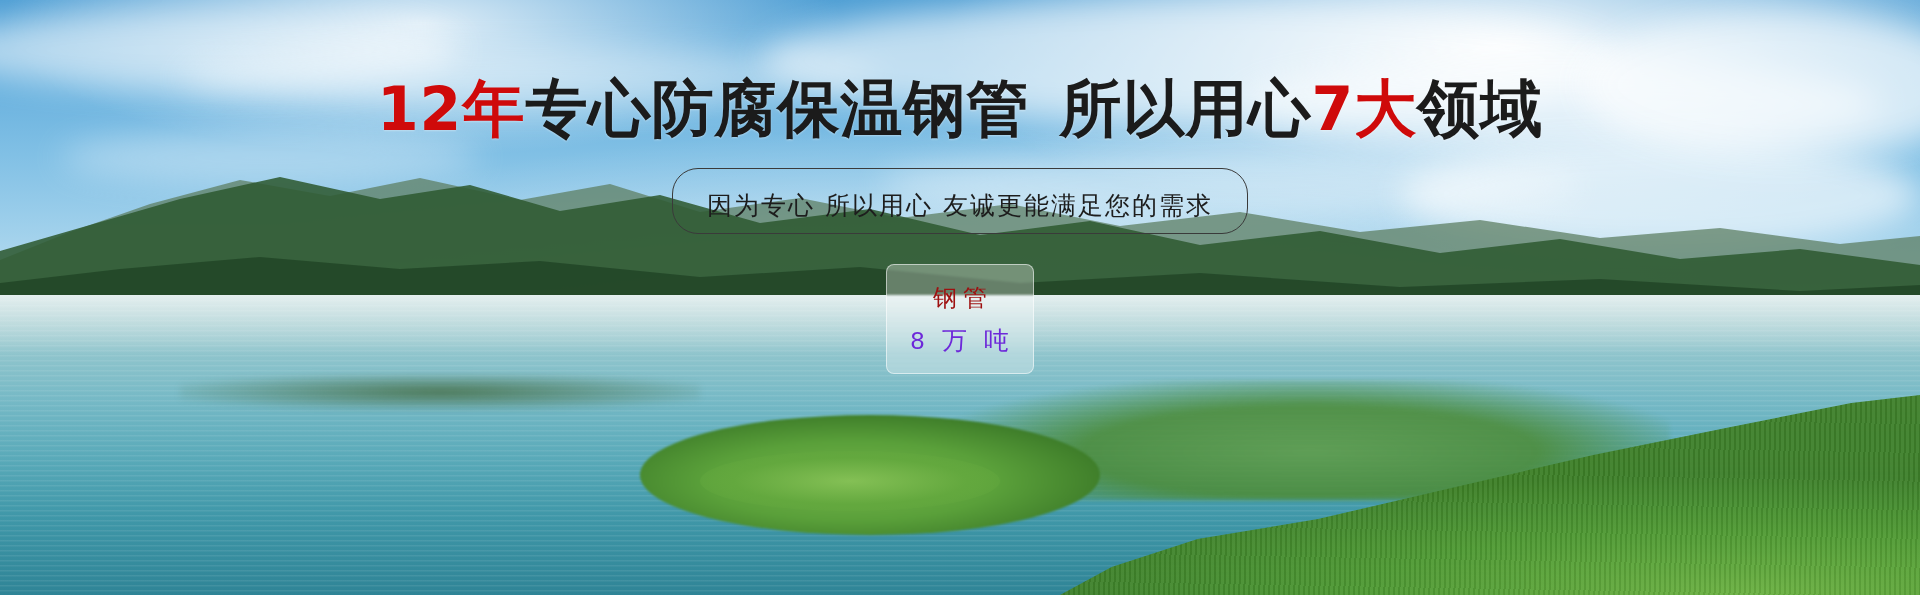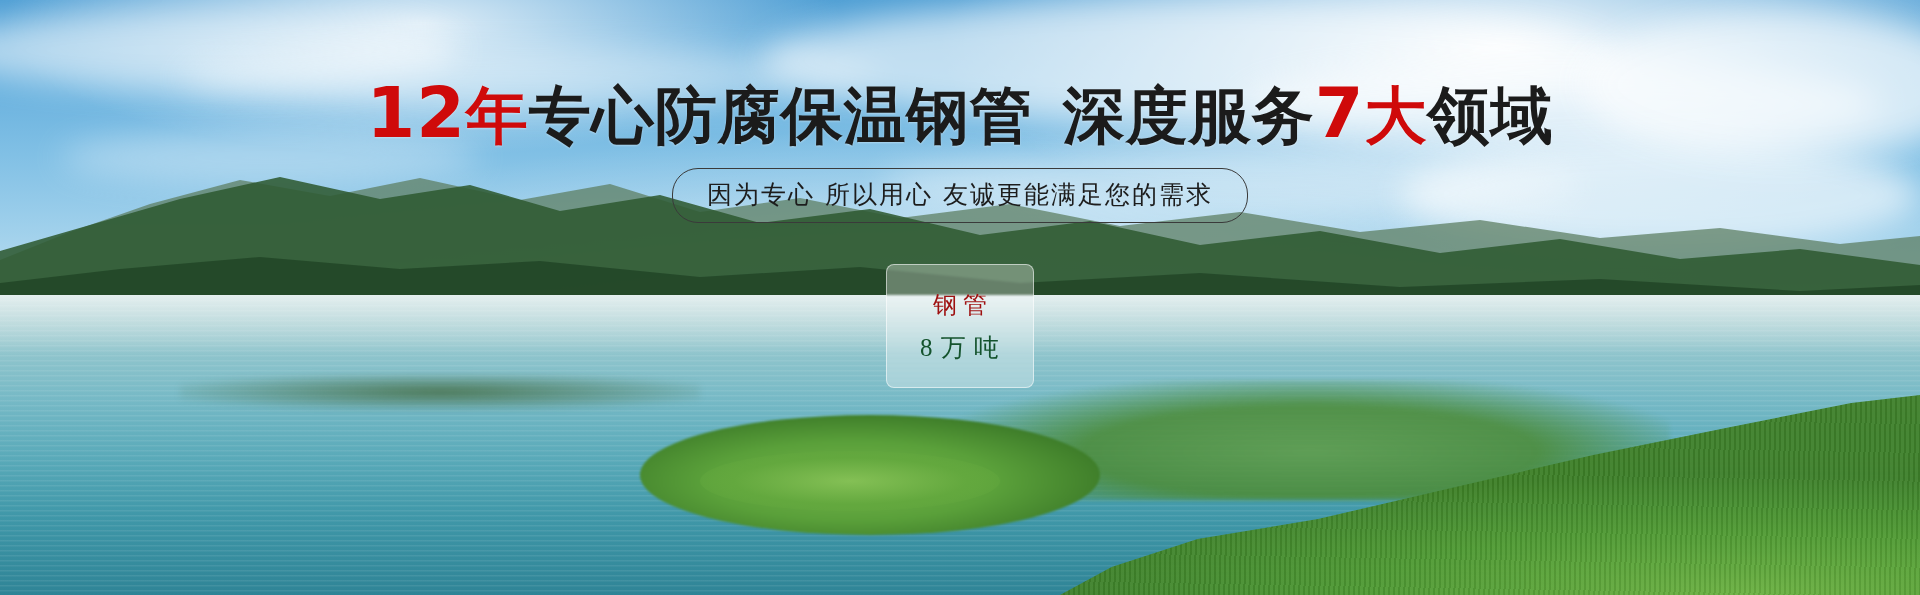--- a/index.html
+++ b/index.html
@@ -132,71 +132,71 @@
     font-weight:bold;
     font-size:62px;
     line-height:1;
     letter-spacing:1px;
     color:#1b1b1b;
     white-space:nowrap;
     text-shadow:0 1px 2px rgba(255,255,255,.35);
   }
   .headline .num {
     color:#cf0a0a;
-    font-size:70px;
+    font-size:60px;
     font-family:"DejaVu Sans","Liberation Sans", sans-serif;
   }
   .headline .red { color:#cf0a0a; }
   .headline .gap { display:inline-block; width:30px; }
 
   .subtitle-wrap {
     position:absolute; left:0; top:168px; width:100%;
     display:flex; justify-content:center;
   }
   .subtitle {
     border:1px solid #3a3a3a;
     border-radius:26px;
-    padding:9px 34px 11px;
+    padding:20px 34px 11px;
     font-family:"DejaVu Sans","Liberation Sans", sans-serif;
     font-size:25px;
     color:#1d1d1d;
     letter-spacing:2px;
     white-space:nowrap;
     background:transparent;
   }
 
   
   .cards {
     position:absolute; left:0; top:264px; width:100%;
     display:flex; justify-content:center; gap:20px;
   }
   .card {
     width:148px;
-    height:124px;
+    height:110px;
     border-radius:8px;
     background:rgba(255,255,255,.30);
     border:1px solid rgba(255,255,255,.55);
     display:flex;
     flex-direction:column;
     align-items:center;
     justify-content:center;
     gap:10px;
     backdrop-filter:blur(1px);
   }
   .card-label {
     font-family:"DejaVu Sans","Liberation Sans", sans-serif;
     font-size:24px;
     color:#9e1010;
     letter-spacing:6px;
     text-indent:6px;
   }
   .card-value {
-    font-family:Liberation Serif, serif;
+    font-family:Liberation Mono, monospace;
     font-size:25px;
-    color:#14532d;
+    color:#6d28d9;
     letter-spacing:1px;
     white-space:nowrap;
   }
   .card-value sup { font-size:15px; vertical-align:super; }
 </style>
 </head>
 <body>
 
 <div class="banner">
 
@@ -230,21 +230,21 @@
   <div class="islet"></div>
   <div class="marsh"></div>
   <div class="island"></div>
   <div class="island2"></div>
   <div class="grass-right"></div>
   <div class="grass-bottom"></div>
 
   <div class="content">
 
     <div class="headline">
-      <span class="num">12</span><span class="red">年</span><span>专心防腐保温钢管</span><span class="gap"></span><span>深度服务</span><span class="num">7</span><span class="red">大</span><span>领域</span>
+      <span class="num">12</span><span class="red">年</span><span>专心防腐保温钢管</span><span class="gap"></span><span>所以用心</span><span class="num">7</span><span class="red">大</span><span>领域</span>
     </div>
 
     <div class="subtitle-wrap">
       <div class="subtitle">因为专心  所以用心   友诚更能满足您的需求</div>
     </div>
 
     <div class="cards">
 
       <div class="card">
         <div class="card-label">钢管</div>

